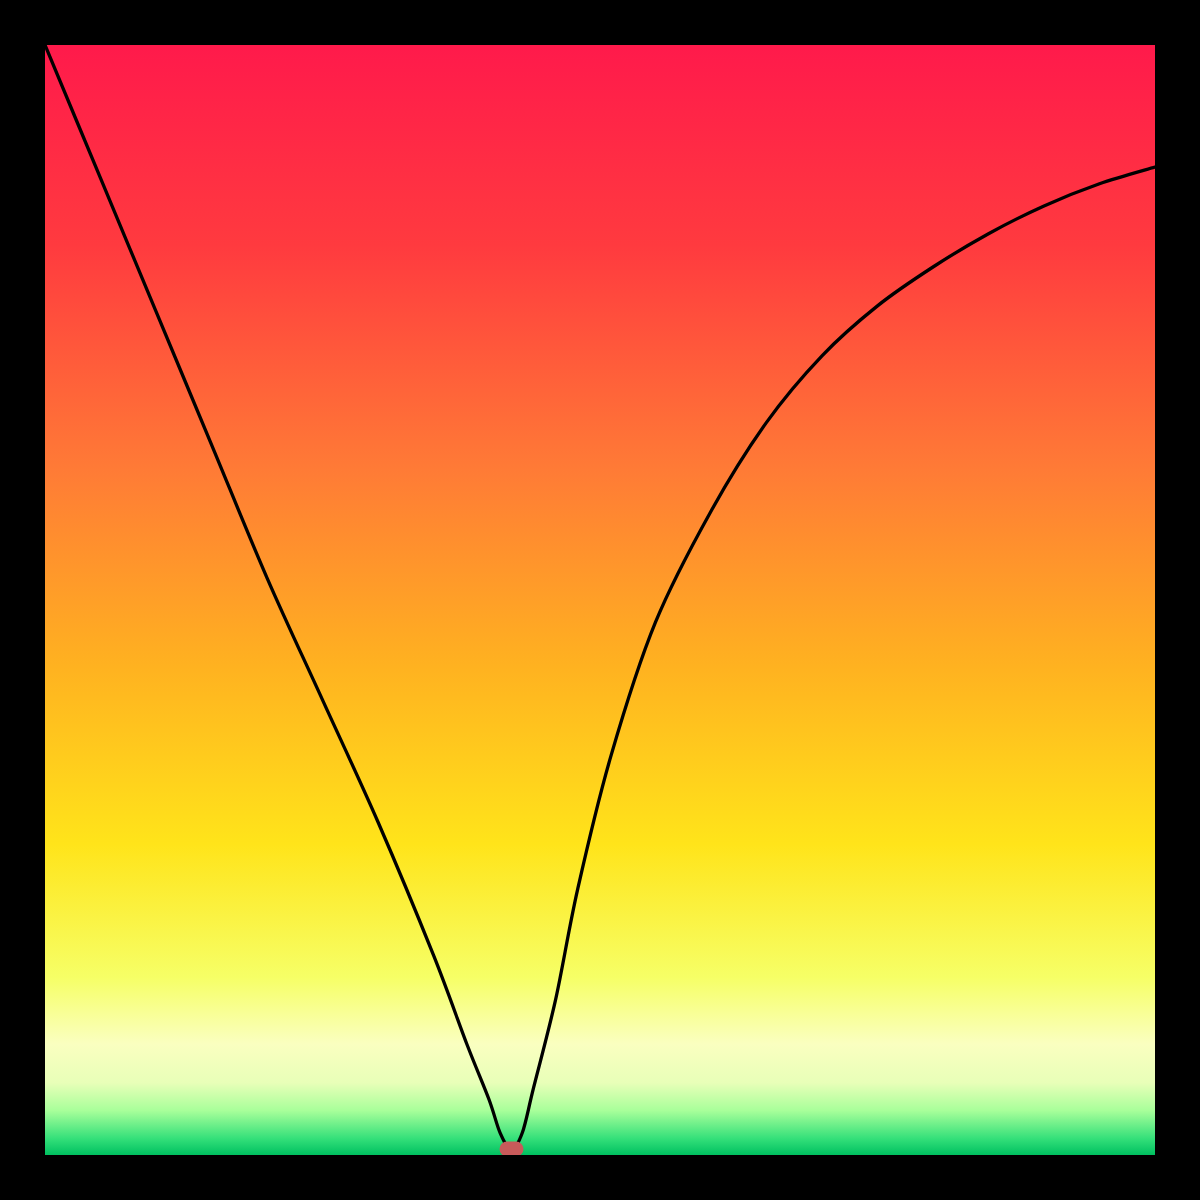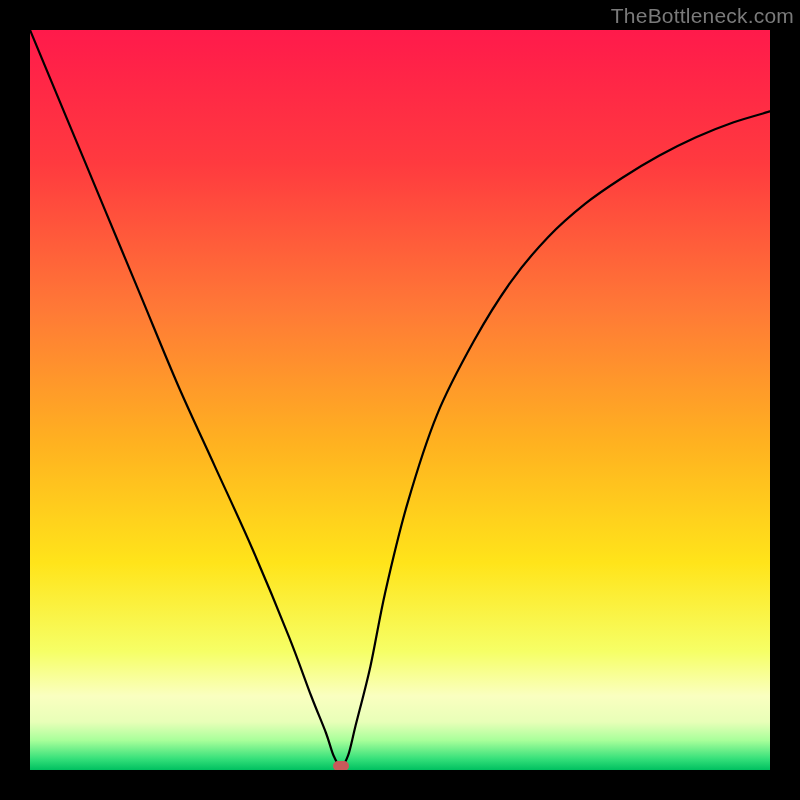--- a/index.html
+++ b/index.html
@@ -78,14 +78,13 @@
       <rect x="0" y="0" width="740" height="740" fill="url(#bg-grad)"></rect>
     </svg>
 
     <svg class="curve-svg" viewBox="0 0 740 740" preserveAspectRatio="none">
       <path id="curve-path" d="M 0.00 0.00 C 5.92 14.21, 25.16 60.38, 37.00 88.80 C 48.84 117.22, 62.16 149.18, 74.00 177.60 C 85.84 206.02, 99.16 237.98, 111.00 266.40 C 122.84 294.82, 136.16 327.97, 148.00 355.20 C 159.84 382.43, 173.16 410.55, 185.00 436.60 C 196.84 462.65, 210.16 490.77, 222.00 518.00 C 233.84 545.23, 249.53 583.12, 259.00 606.80 C 268.47 630.48, 275.28 650.61, 281.20 666.00 C 287.12 681.39, 292.45 693.53, 296.00 703.00 C 299.55 712.47, 301.03 719.87, 303.40 725.20 C 305.77 730.53, 308.43 736.30, 310.80 736.30 C 313.17 736.30, 315.83 731.71, 318.20 725.20 C 320.57 718.69, 322.05 709.81, 325.60 695.60 C 329.15 681.39, 335.66 657.71, 340.40 636.40 C 345.14 615.09, 349.28 588.45, 355.20 562.40 C 361.12 536.35, 369.11 502.02, 377.40 473.60 C 385.69 445.18, 396.34 410.85, 407.00 384.80 C 417.66 358.75, 432.16 332.11, 444.00 310.80 C 455.84 289.49, 469.16 268.18, 481.00 251.60 C 492.84 235.02, 506.16 219.63, 518.00 207.20 C 529.84 194.77, 543.16 183.37, 555.00 173.90 C 566.84 164.43, 580.16 155.70, 592.00 148.00 C 603.84 140.30, 617.16 132.31, 629.00 125.80 C 640.84 119.29, 654.16 112.63, 666.00 107.30 C 677.84 101.97, 691.16 96.64, 703.00 92.50 C 714.84 88.36, 734.08 83.18, 740.00 81.40" fill="none" stroke="#000" stroke-width="2.2" stroke-linejoin="round" stroke-linecap="round"></path>
     </svg>
 
     <div id="marker" class="marker" style="left: 310.8px; top: 736.3px; background: rgb(200, 90, 90);"></div>
   </div>
 
-  <div class="watermark">TheBottleneck.com</div>
 </div>
 
 </body></html>

